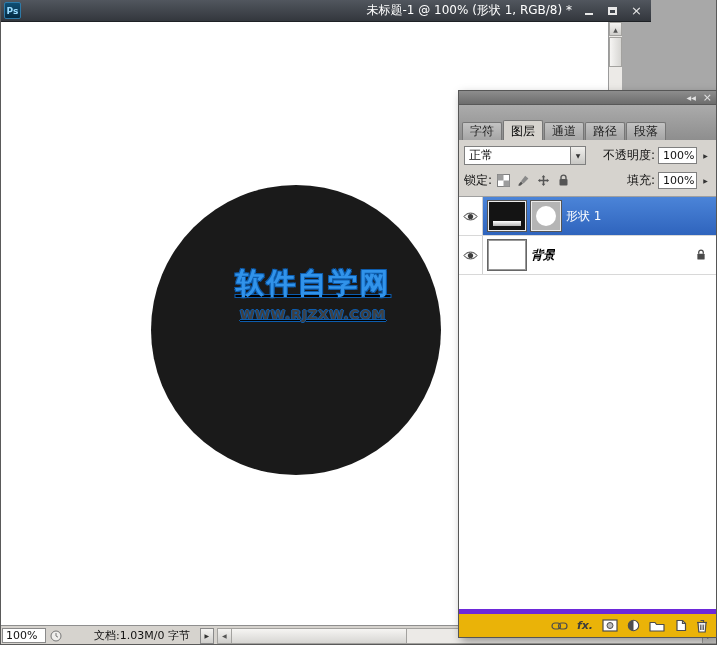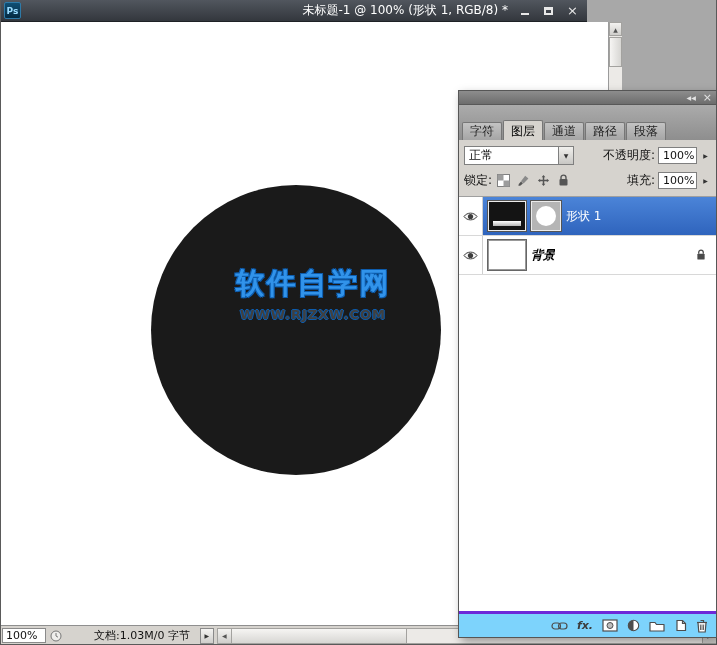--- a/index.html
+++ b/index.html
@@ -4,21 +4,21 @@
 <style>
   html,body{margin:0;padding:0;}
   body{
     width:717px;height:645px;position:relative;overflow:hidden;
     background:#a8a8a8;
     font-family:"DejaVu Sans","Liberation Sans",sans-serif;
     -webkit-font-smoothing:antialiased;
   }
   
   .titlebar{
-    position:absolute;left:0;top:0;width:587px;height:22px;box-sizing:border-box;
+    position:absolute;left:0;top:0;width:651px;height:22px;box-sizing:border-box;
     background:linear-gradient(#51565e,#33373d);
     border-bottom:1px solid #1e2125;
     display:flex;align-items:center;gap:6px;padding:0 4px;
     color:#fff;font-size:12px;
   }
   .ps-badge{
     width:15px;height:15px;border-radius:2px;flex:0 0 auto;
     background:linear-gradient(#0f4f75,#062b42);
     border:1px solid #2e7aa8;color:#9bdcff;
     font-size:9px;font-weight:bold;display:flex;align-items:center;justify-content:center;
@@ -31,21 +31,21 @@
   .wc-close{font-size:13px;line-height:1;}
   
   .canvas{
     position:absolute;left:0;top:22px;width:608px;height:603px;background:#ffffff;overflow:hidden;
     border-left:1px solid #8e8e8e;box-sizing:border-box;
   }
   .shape-circle{
     position:absolute;left:150px;top:163px;width:290px;height:290px;border-radius:50%;
     background:#1a1a1a;
   }
-  .watermark{position:absolute;left:162px;top:242px;width:300px;text-align:center;}
+  .watermark{position:absolute;left:162px;top:242px;width:300px;text-align:center;text-decoration:underline;}
   .wm-title{
     font-size:29px;font-weight:bold;letter-spacing:2px;color:#3193ea;
     text-shadow:-1px -1px 0 #0d5cad,1px -1px 0 #0d5cad,-1px 1px 0 #0d5cad,1px 1px 0 #0d5cad;
   }
   .wm-url{
     margin-top:3px;font-size:13px;font-weight:bold;letter-spacing:1px;color:#404040;
     text-shadow:-1px 0 0 #0d5cad,1px 0 0 #0d5cad,0 1px 0 #0d5cad,0 -1px 0 #0d5cad;
   }
   
   .vscroll{
@@ -112,21 +112,21 @@
   .tab{
     font-size:12px;line-height:13px;height:18px;box-sizing:border-box;
     padding:2px 7px;border:1px solid #767676;border-bottom:none;border-radius:2px 2px 0 0;
     background:linear-gradient(#c3c3c3,#a5a5a5);color:#222;white-space:nowrap;
   }
   .tab.active{background:#d6d3ce;color:#000;height:20px;padding-top:4px;}
   .opts{flex:0 0 auto;background:#d6d3ce;padding:5px 5px 5px 5px;border-bottom:1px solid #9f9f9f;}
   .opt-row{display:flex;align-items:center;height:21px;font-size:12px;gap:3px;color:#111;}
   .opt-row + .opt-row{margin-top:4px;}
   .combo{
-    width:110px;height:19px;box-sizing:border-box;background:#fff;border:1px solid #7f7f7f;
+    width:122px;height:19px;box-sizing:border-box;background:#fff;border:1px solid #7f7f7f;
     display:flex;align-items:center;
   }
   .combo-text{flex:1;padding-left:4px;font-size:12px;}
   .combo-btn{
     width:15px;height:100%;box-sizing:border-box;border-left:1px solid #7f7f7f;
     background:linear-gradient(#f1f0ed,#c8c7c4);
     display:flex;align-items:center;justify-content:center;font-size:6px;color:#333;
   }
   .spacer{flex:1;}
   .num-field{
@@ -157,21 +157,21 @@
   }
   .thumb-bg{
     width:38px;height:30px;box-sizing:border-box;flex:0 0 auto;
     background:#fff;border:1px solid #999;outline:1px solid #666;
   }
   .layer-name{white-space:nowrap;overflow:hidden;text-overflow:ellipsis;}
   .layer-name.bg{font-style:italic;font-weight:bold;}
   .row-lock{margin-left:auto;margin-right:5px;display:flex;align-items:center;}
   .list-rest{flex:1;background:#fff;}
   .panel-bottom{
-    height:23px;flex:0 0 auto;background:#7dd3fc;border-top:3px solid #6d28d9;
+    height:23px;flex:0 0 auto;background:#eab308;border-top:5px solid #6d28d9;
     display:flex;align-items:center;justify-content:flex-end;gap:9px;padding:0 8px;position:relative;
   }
   .pb-btn{display:flex;align-items:center;justify-content:center;height:16px;}
   .fx-label{font-size:11px;font-weight:bold;font-style:italic;color:#3c3c3c;line-height:1;}
   .frame{position:absolute;inset:0;pointer-events:none;border:1px solid #5a5a5a;border-top:none;box-sizing:border-box;}
 </style>
 </head>
 <body>
 
 <div class="titlebar">

